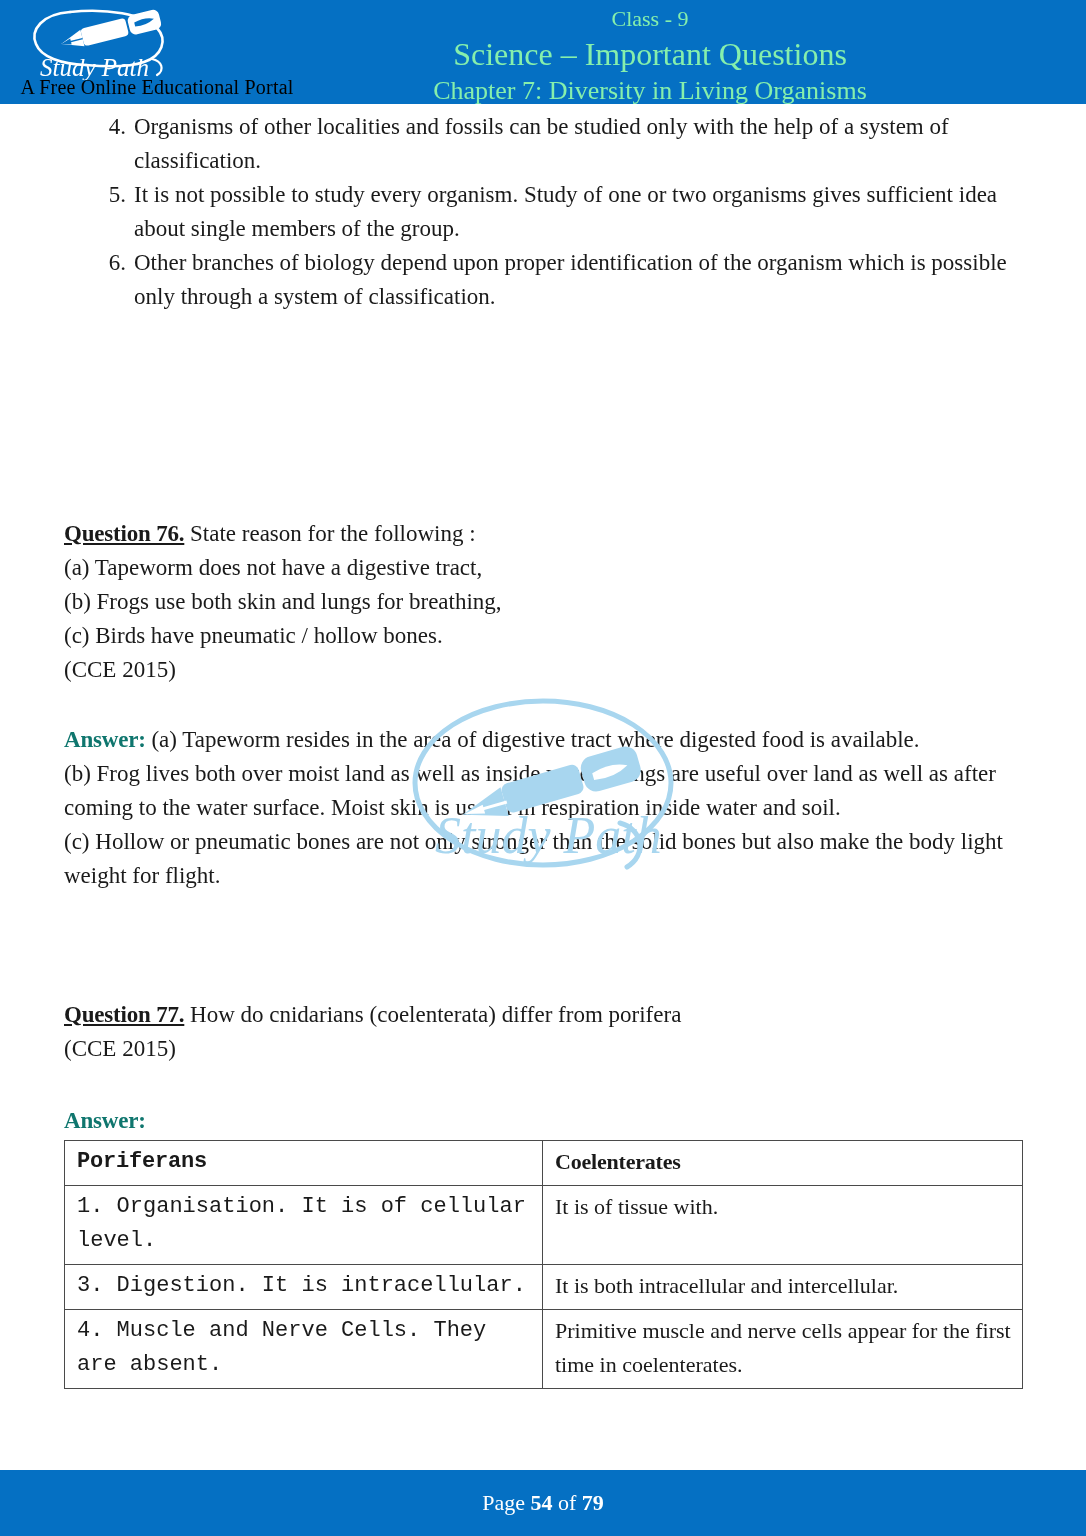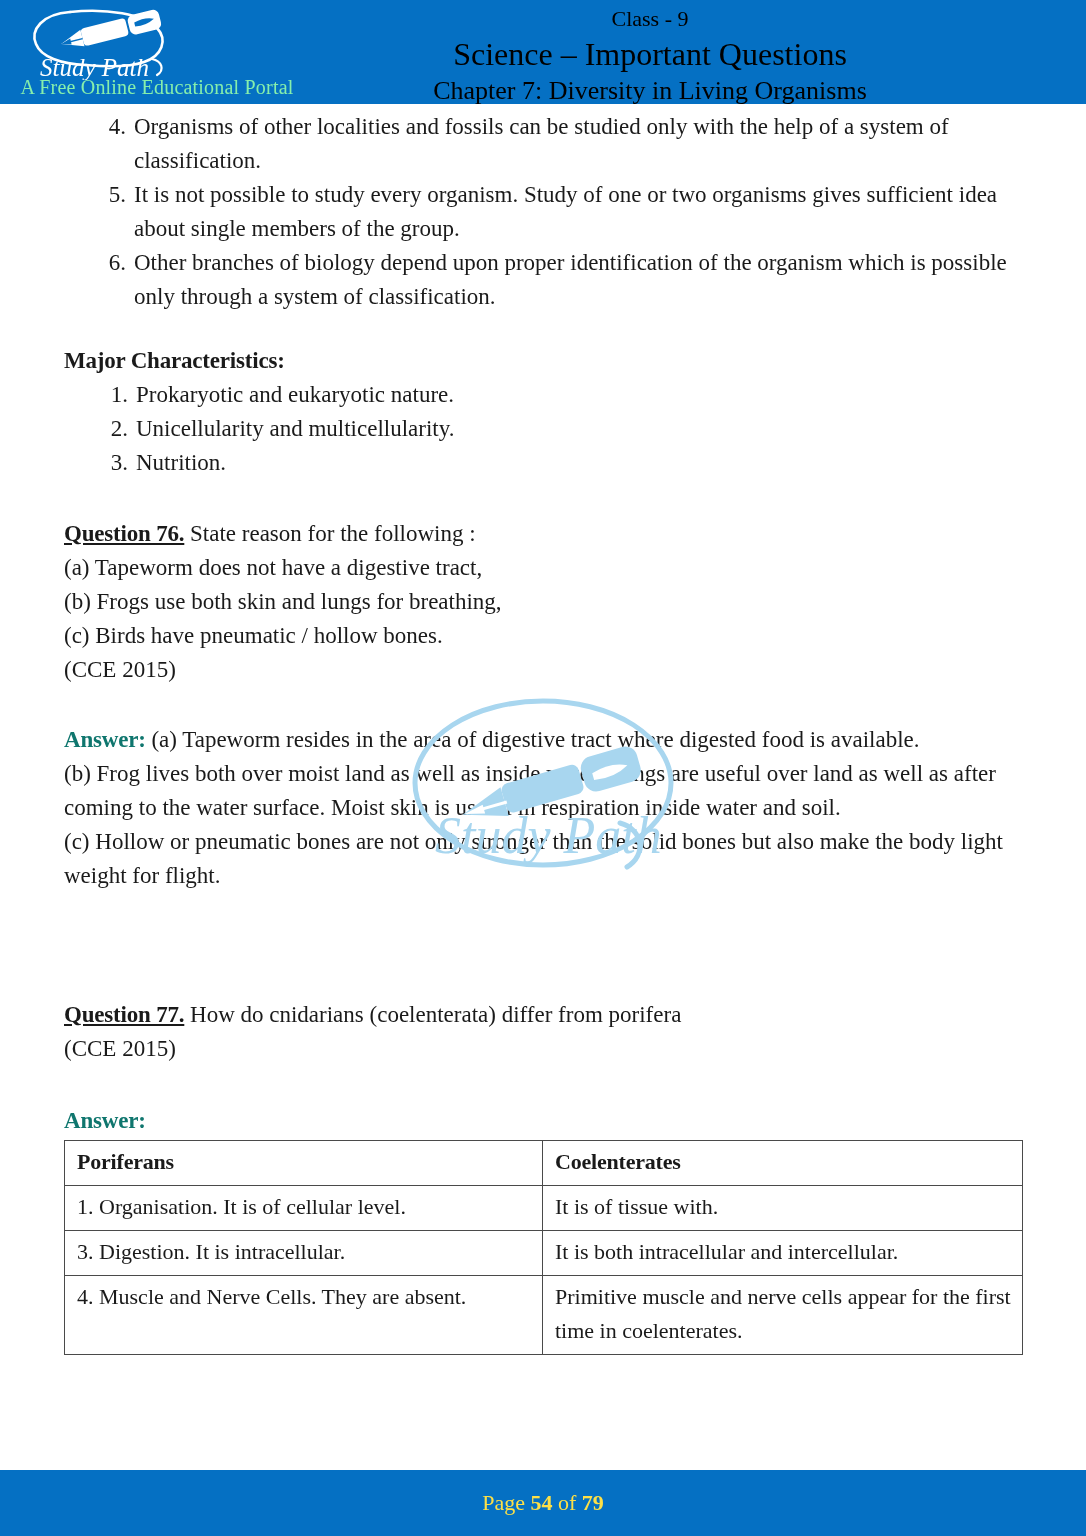--- a/index.html
+++ b/index.html
@@ -49,30 +49,30 @@
   }
   .logo-tagline {
     position: absolute;
     left: 4px;
     top: 74px;
     width: 290px;
     text-align: center;
     font-family: "Liberation Serif", serif;
     font-size: 20px;
     letter-spacing: 0.2px;
-    color: #86efac;
+    color: #000000;
     white-space: nowrap;
   }
   .header-titles {
     position: absolute;
     left: 300px;
     top: 4px;
     width: 700px;
     text-align: center;
-    color: #000000;
+    color: #86efac;
     font-family: "Liberation Serif", serif;
     line-height: 1.0;
   }
   .h-line1 { font-size: 22px; padding-top: 4px; }
   .h-line2 { font-size: 32px; padding-top: 8px; }
   .h-line3 { font-size: 26px; padding-top: 8px; }
 
   
   .content {
     position: absolute;
@@ -138,21 +138,21 @@
     border-collapse: collapse;
     font-size: 22px;
     line-height: 34px;
     table-layout: fixed;
   }
   table.cmp td {
     border: 1px solid #4a4a4a;
     padding: 4px 10px 6px 12px;
     vertical-align: top;
   }
-  table.cmp td.col1 { width: 455px; }
+  table.cmp td.col1 { width: 455px; font-family: Liberation Mono, monospace; }
   table.cmp td.col2 { width: 457px; }
   table.cmp tr.head td {
     font-weight: bold;
     letter-spacing: -0.2px;
   }
 
   
   .watermark {
     position: absolute;
     left: 395px;
@@ -165,21 +165,21 @@
   }
 
   
   .footer {
     position: absolute;
     left: 0;
     bottom: 0;
     width: 1086px;
     height: 66px;
     background: #0570c3;
-    color: #fde047;
+    color: #ffffff;
     display: flex;
     align-items: center;
     justify-content: center;
     font-family: "Liberation Serif", serif;
     font-size: 22px;
   }
   .footer b { font-weight: bold; }
 </style>
 </head>
 <body>
@@ -231,37 +231,20 @@
           <span class="num">5.</span>
           <span>It is not possible to study every organism. Study of one or two organisms gives sufficient idea about single members of the group.</span>
         </li>
         <li>
           <span class="num">6.</span>
           <span>Other branches of biology depend upon proper identification of the organism which is possible only through a system of classification.</span>
         </li>
       </ol>
     </div>
 
-    <div class="body-text" style="top:240px;">
-      <div class="section-head">Major Characteristics:</div>
-      <ol class="numlist inner">
-        <li>
-          <span class="num">1.</span>
-          <span>Prokaryotic and eukaryotic nature.</span>
-        </li>
-        <li>
-          <span class="num">2.</span>
-          <span>Unicellularity and multicellularity.</span>
-        </li>
-        <li>
-          <span class="num">3.</span>
-          <span>Nutrition.</span>
-        </li>
-      </ol>
-    </div>
 
     <div class="body-text" style="top:413px;">
       <p class="para">
         <span class="q-label">Question 76.</span>
         <span>State reason for the following :</span>
       </p>
       <p class="para">(a) Tapeworm does not have a digestive tract,</p>
       <p class="para">(b) Frogs use both skin and lungs for breathing,</p>
       <p class="para">(c) Birds have pneumatic / hollow bones.</p>
       <p class="para">(CCE 2015)</p>

